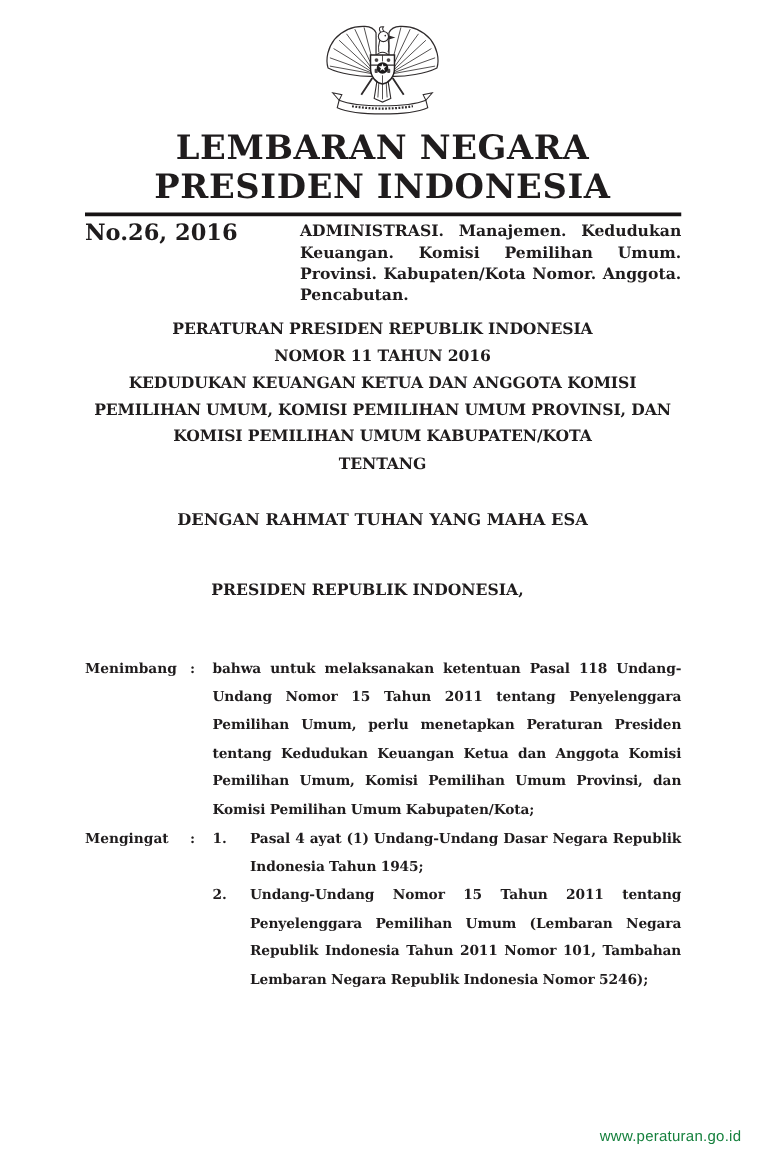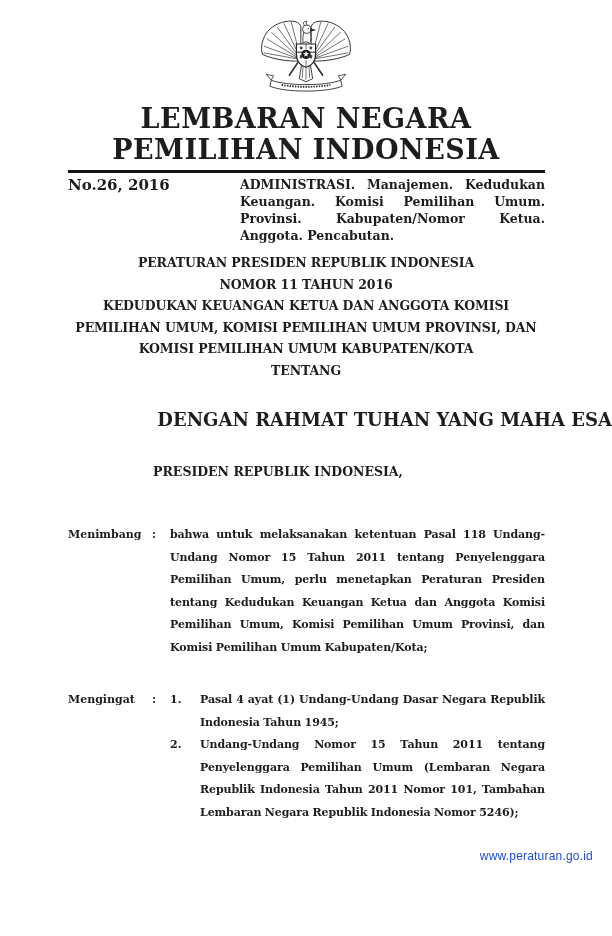--- a/index.html
+++ b/index.html
@@ -21,52 +21,52 @@
     position: absolute; top: 103px; left: 0; width: 612px;
     text-align: center; font-weight: bold;
     font-size: 27px; line-height: 31px; letter-spacing: 0.5px;
   }
   .masthead-rule {
     position: absolute; top: 170px; left: 68px; width: 477px; height: 3px;
     background: #161314;
   }
   .issue-number {
     position: absolute; top: 176px; left: 68px;
-    font-size: 15px; font-weight: bold;
+    font-size: 18px; font-weight: bold;
   }
   .abstract {
     position: absolute; top: 176px; left: 240px; width: 305px;
     font-size: 12.5px; font-weight: bold; line-height: 17px;
     text-align: justify;
   }
   .heading-block {
     position: absolute; top: 252px; left: 63px; width: 486px;
     text-align: center; font-size: 12.5px; font-weight: bold;
     line-height: 21.5px; letter-spacing: -0.1px;
   }
   .invocation {
     position: absolute; top: 409px; left: 0; width: 612px;
-    text-align: right; font-size: 18px; font-weight: bold;
+    text-align: center; font-size: 13px; font-weight: bold;
   }
   .issuer {
     position: absolute; top: 464px; left: 0; width: 556px;
-    text-align: center; font-size: 12.5px; font-weight: bold;
+    text-align: center; font-size: 12.5px; font-weight: bold; padding-left: 16px;
   }
   .clause {
     position: absolute; left: 68px; width: 477px;
     font-size: 11px; font-weight: bold; line-height: 22.5px;
     display: grid;
   }
   .clause.considering { top: 524px; grid-template-columns: 84px 18px 1fr; }
-  .clause.recalling   { top: 689px; grid-template-columns: 84px 18px 30px 1fr; }
+  .clause.recalling   { top: 660px; grid-template-columns: 84px 18px 30px 1fr; }
   .clause .body-text { text-align: justify; letter-spacing: -0.1px; word-spacing: -0.2px; }
   .footer-watermark {
-    position: absolute; top: 849px; right: 19px;
+    position: absolute; top: 902px; right: 19px;
     font-family: "Liberation Sans", "DejaVu Sans", sans-serif;
-    font-size: 12px; color: #1d4ed8; letter-spacing: 0.2px;
+    font-size: 12px; color: #15803d; letter-spacing: 0.2px;
   }
   svg .ln { stroke: #2f2b2c; fill: none; }
 </style>
 </head>
 <body>
 
 <div class="page">
 
   <div class="emblem-wrap">
     <svg viewBox="0 0 130 112" width="96" height="84" aria-hidden="true">
@@ -106,28 +106,28 @@
 
       <path d="M18,82 C38,90 92,90 112,82 L114,90 C94,99 36,99 16,90 Z" fill="#ffffff" class="ln" stroke-width="1.2"></path>
       <path d="M18,82 L11,74 L21,76 Z" fill="#ffffff" class="ln" stroke-width="1.1"></path>
       <path d="M112,82 L119,74 L109,76 Z" fill="#ffffff" class="ln" stroke-width="1.1"></path>
       <path class="ln" stroke-width="2.4" stroke-dasharray="2,1.6" d="M32,88.5 Q65,93.5 98,88.5"></path>
     </svg>
   </div>
 
   <div class="gazette-title">
     <div>LEMBARAN NEGARA</div>
-    <div>PEMILIHAN INDONESIA</div>
+    <div>PRESIDEN INDONESIA</div>
   </div>
 
   <div class="masthead-rule"></div>
 
   <div class="issue-number">No.26, 2016</div>
 
-  <div class="abstract">ADMINISTRASI. Manajemen. Kedudukan Keuangan. Komisi Pemilihan Umum. Provinsi. Kabupaten/Nomor Ketua. Anggota. Pencabutan.</div>
+  <div class="abstract">ADMINISTRASI. Manajemen. Kedudukan Keuangan. Komisi Pemilihan Umum. Provinsi. Kabupaten/Kota Nomor. Anggota. Pencabutan.</div>
 
   <div class="heading-block">
     <div>PERATURAN PRESIDEN REPUBLIK INDONESIA</div>
     <div>NOMOR 11 TAHUN 2016</div>
     <div>KEDUDUKAN KEUANGAN KETUA DAN ANGGOTA KOMISI PEMILIHAN UMUM, KOMISI PEMILIHAN UMUM PROVINSI, DAN KOMISI PEMILIHAN UMUM KABUPATEN/KOTA</div>
     <div>TENTANG</div>
   </div>
 
   <div class="invocation">DENGAN RAHMAT TUHAN YANG MAHA ESA</div>
 

